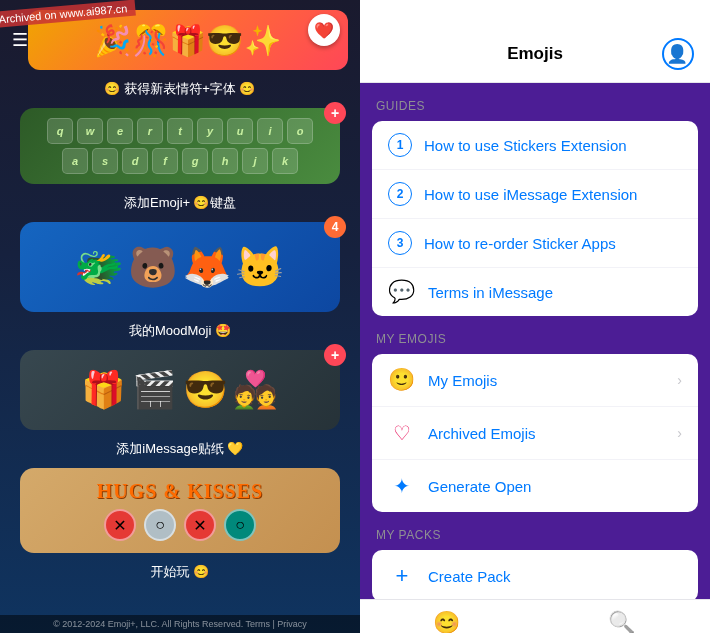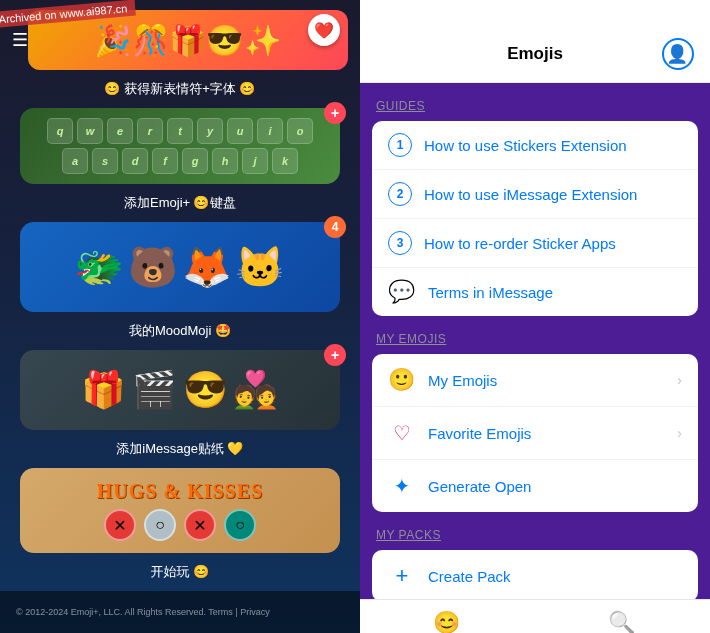--- a/index.html
+++ b/index.html
@@ -207,21 +207,22 @@
     .game-circle.gray { background: #b0bec5; }
     .game-circle.teal { background: #00897b; }
 
     
     .left-footer {
       position: absolute;
       bottom: 0; left: 0; right: 0;
       background: rgba(0,0,0,0.5);
       color: rgba(255,255,255,0.5);
       font-size: 9px;
-      padding: 16px;
+      text-align: center;
+      padding: 4px;
     }
 
     
     .right-panel {
       width: 350px;
       height: 633px;
       background: #4c1d95;
       display: flex;
       flex-direction: column;
       margin-top: 26px;
@@ -258,21 +259,20 @@
       padding: 12px 0;
     }
 
     .section-label {
       font-size: 12px;
       font-weight: 500;
       color: #8e8e93;
       padding: 4px 16px 8px;
       letter-spacing: 0.5px;
       text-transform: uppercase;
-      text-decoration: underline;
     }
 
     .list-group {
       background: white;
       border-radius: 10px;
       margin: 0 12px 12px;
       overflow: hidden;
     }
 
     .list-item {
@@ -478,21 +478,21 @@
     <div class="list-group">
       <div class="list-item my-emojis-item">
         <div class="list-item-icon-left">
           <span class="emoji-face" style="font-size:22px;">🙂</span>
         </div>
         <span class="list-item-text">My Emojis</span>
         <span class="chevron">›</span>
       </div>
       <div class="list-item">
         <div class="list-item-icon-left fav-heart">♡</div>
-        <span class="list-item-text">Favorite Emojis</span>
+        <span class="list-item-text">Archived Emojis</span>
         <span class="chevron">›</span>
       </div>
       <div class="list-item">
         <div class="list-item-icon-left gen-star">✦</div>
         <span class="list-item-text">Generate Open</span>
       </div>
     </div>
 
     <div class="section-label">MY PACKS</div>
     <div class="list-group">

